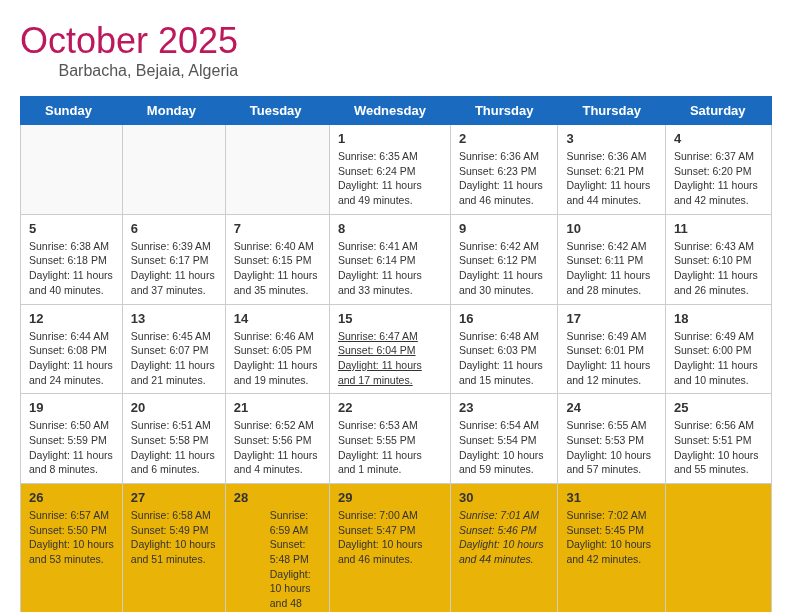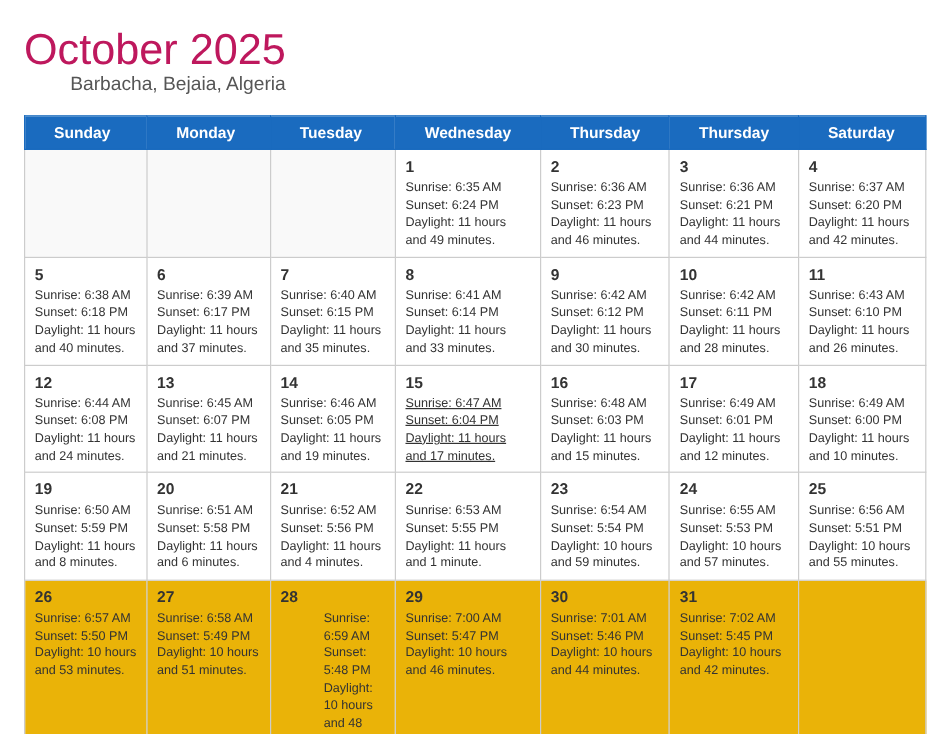--- a/index.html
+++ b/index.html
@@ -331,21 +331,21 @@
         </td>
         <td>
           <div class="day-num">29</div>
           <div class="day-info" style="white-space: pre-line;">Sunrise: 7:00 AM
 Sunset: 5:47 PM
 Daylight: 10 hours
 and 46 minutes.</div>
         </td>
         <td>
           <div class="day-num">30</div>
-          <div class="day-info" style="white-space: pre-line;">Sunrise: 7:01 AM
+          <div class="day-info" style="white-space: pre-line; font-style: italic;">Sunrise: 7:01 AM
 Sunset: 5:46 PM
 Daylight: 10 hours
 and 44 minutes.</div>
         </td>
         <td>
           <div class="day-num">31</div>
           <div class="day-info" style="white-space: pre-line;">Sunrise: 7:02 AM
 Sunset: 5:45 PM
 Daylight: 10 hours
 and 42 minutes.</div>

